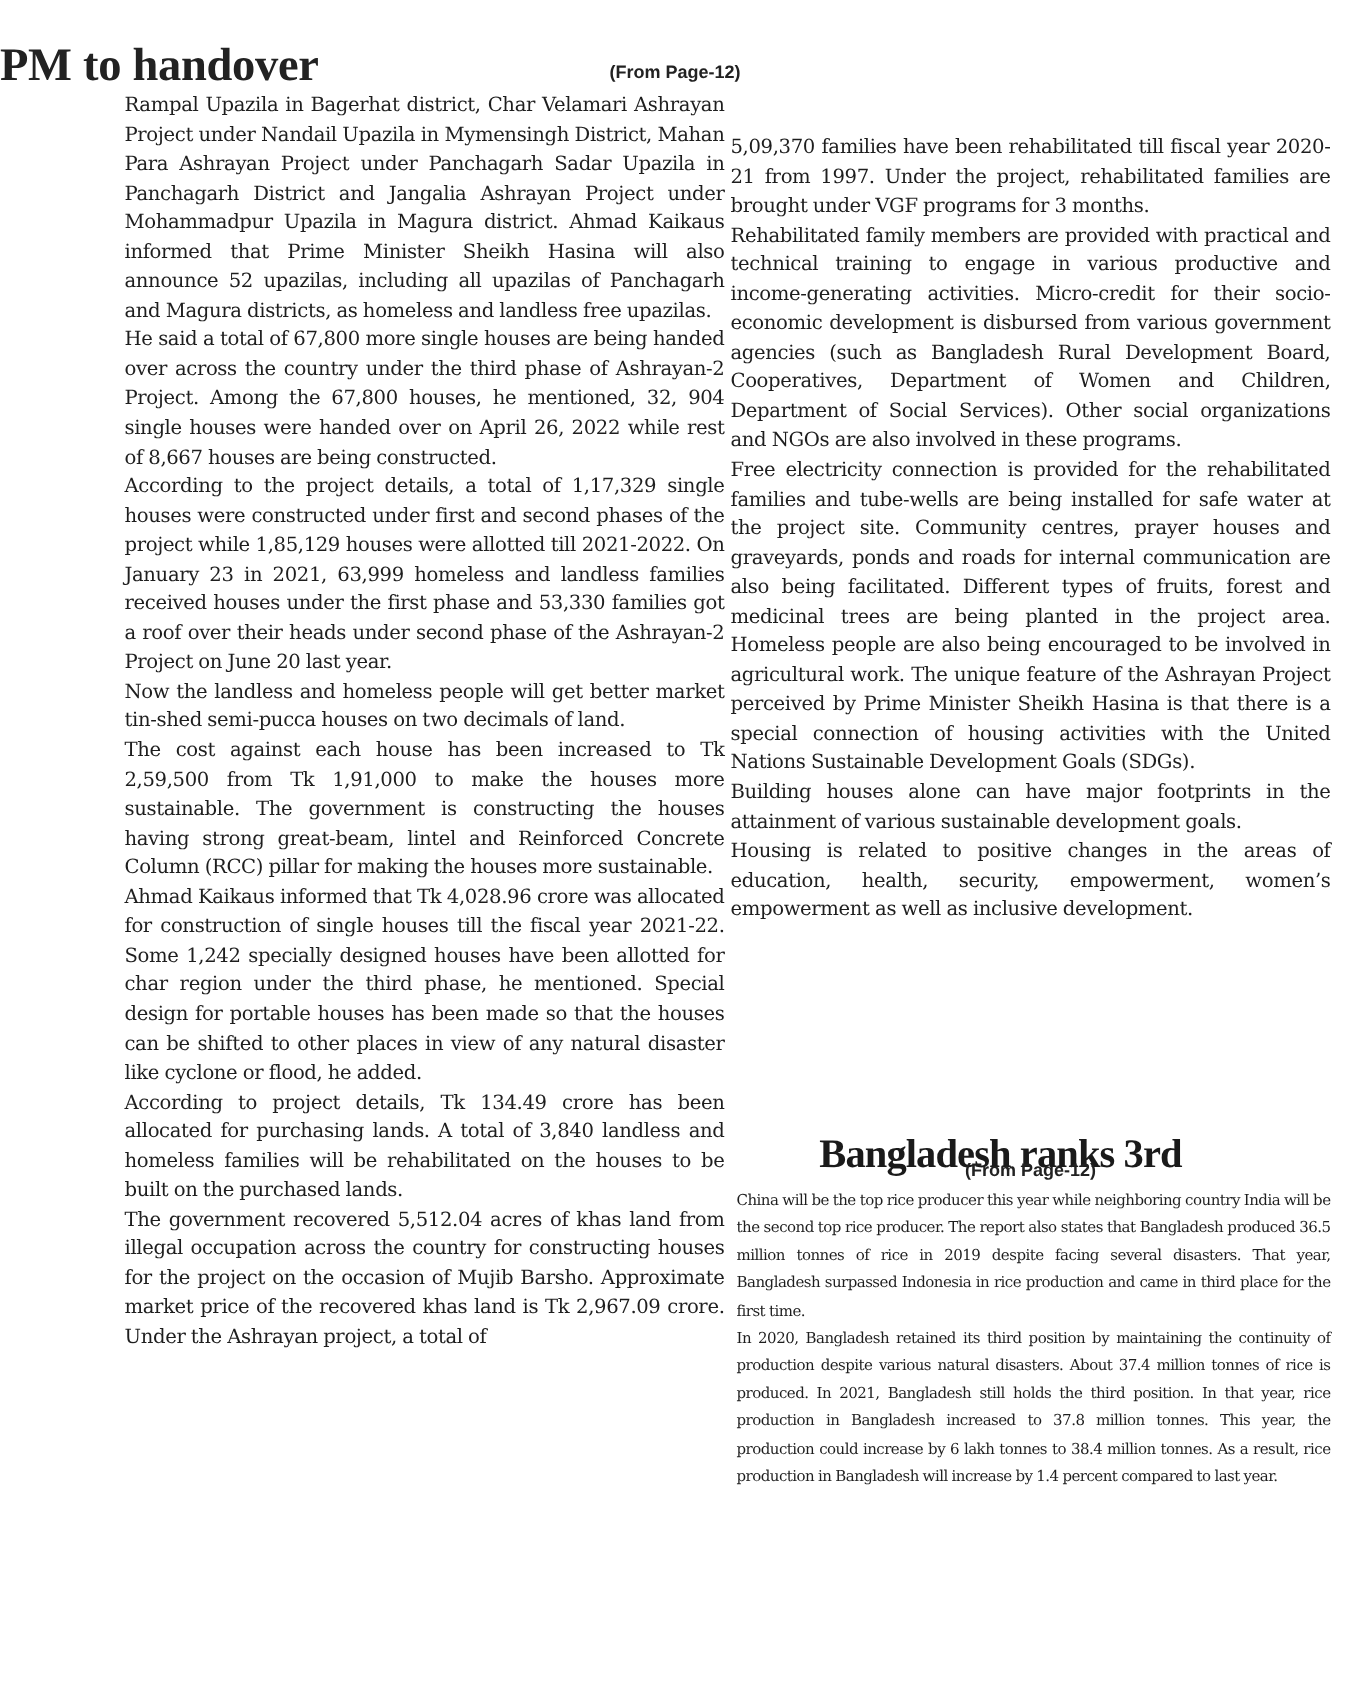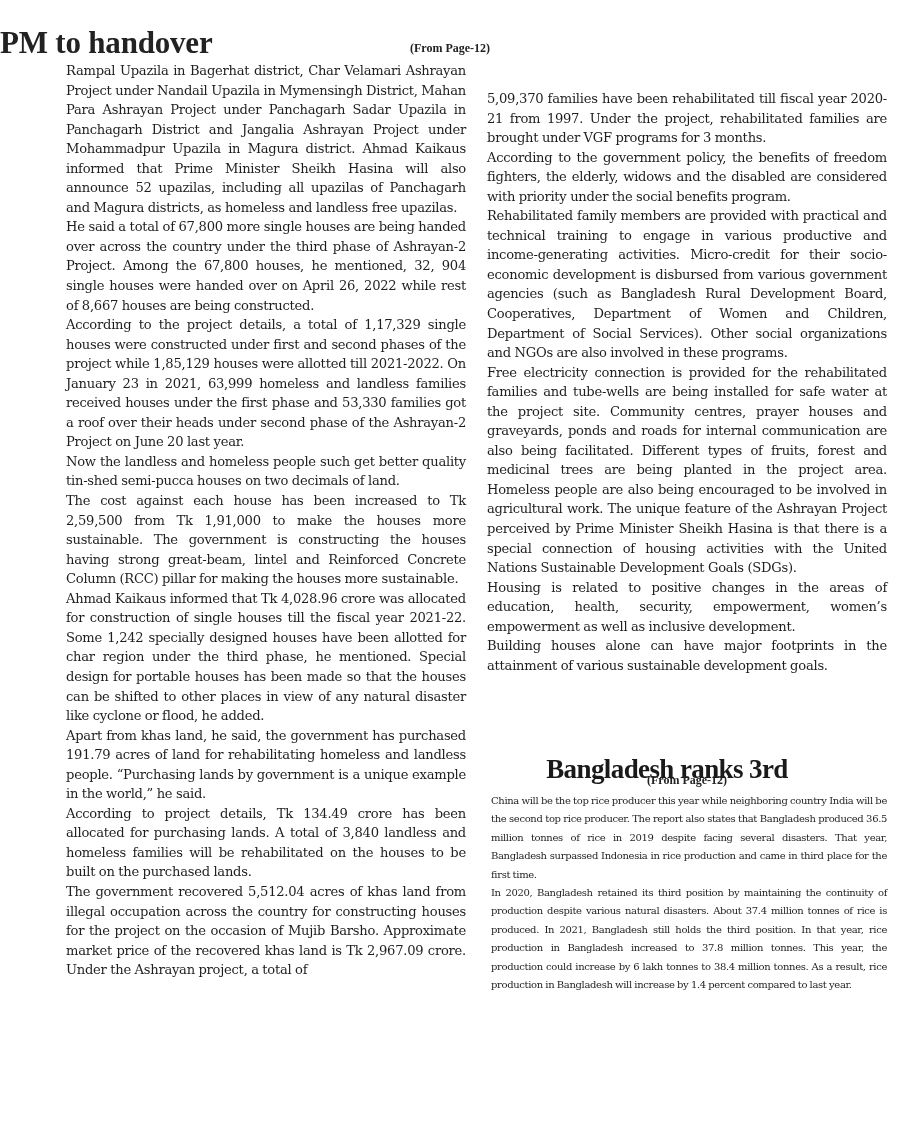--- a/index.html
+++ b/index.html
@@ -1,52 +1,50 @@
 <!DOCTYPE html>
 <html><head>
 <meta charset="utf-8">
 <style>
   html, body { margin: 0; padding: 0; background: #ffffff; }
   body { width: 900px; height: 1131px; position: relative; overflow: hidden; color: #1e1e1e; font-family: "DejaVu Serif", serif; }
   .headline-main { position: absolute; left: 0; width: 900px; top: 2px; text-align: left; font-family: "Liberation Serif", serif; font-size: 31px; color: #222; line-height: 40px; letter-spacing: -0.2px; }
-  .from-page { font-family: Liberation Serif, serif; font-weight: bold; font-size: 12px; color: #222; text-align: center; }
+  .from-page { font-family: Liberation Sans, sans-serif; font-weight: bold; font-size: 12px; color: #222; text-align: center; }
   .from-main { position: absolute; left: 0; width: 900px; top: 41px; }
   .col { position: absolute; text-align: justify; font-size: 13.1px; line-height: 19.55px; letter-spacing: -0.25px; word-spacing: -0.3px; }
   .col p { margin: 0; }
-  .col-left { left: 66px; top: 61px; width: 400px; }
+  .col-left { left: 83px; top: 61px; width: 400px; }
   .col-right { left: 487px; top: 61px; width: 400px; margin-top: 28px; }
   .headline-second { position: absolute; left: 467px; width: 400px; top: 727px; text-align: center; font-family: Liberation Serif, serif; font-weight: bold; font-size: 27px; line-height: 40px; color: #1a1a1a; letter-spacing: -0.6px; }
   .from-second { position: absolute; left: 487px; width: 400px; top: 773px; }
   .col-right2 { left: 491px; top: 792px; width: 396px; font-size: 10px; line-height: 18.4px; letter-spacing: -0.35px; }
 </style>
 </head>
 <body>
 
 <h1 class="headline-main">PM to handover</h1>
 <div class="from-page from-main">(From Page-12)</div>
 
 <div class="col col-left">
   <p>Rampal Upazila in Bagerhat district, Char Velamari Ashrayan Project under Nandail Upazila in Mymensingh District, Mahan Para Ashrayan Project under Panchagarh Sadar Upazila in Panchagarh District and Jangalia Ashrayan Project under Mohammadpur Upazila in Magura district. Ahmad Kaikaus informed that Prime Minister Sheikh Hasina will also announce 52 upazilas, including all upazilas of Panchagarh and Magura districts, as homeless and landless free upazilas.</p>
   <p>He said a total of 67,800 more single houses are being handed over across the country under the third phase of Ashrayan-2 Project. Among the 67,800 houses, he mentioned, 32, 904 single houses were handed over on April 26, 2022 while rest of 8,667 houses are being constructed.</p>
   <p>According to the project details, a total of 1,17,329 single houses were constructed under first and second phases of the project while 1,85,129 houses were allotted till 2021-2022.  On January 23 in 2021, 63,999 homeless and landless families received houses under the first phase and 53,330 families got a roof over their heads under second phase of the Ashrayan-2 Project on June 20 last year.</p>
-  <p>Now the landless and homeless people such get better quality tin-shed semi-pucca houses on two decimals of land.</p>
+  <p>Now the landless and homeless people will get better market tin-shed semi-pucca houses on two decimals of land.</p>
   <p>The cost against each house has been increased to Tk 2,59,500 from Tk 1,91,000 to make the houses more sustainable. The government is constructing the houses having strong great-beam, lintel and Reinforced Concrete Column (RCC) pillar for making the houses more sustainable.</p>
   <p>Ahmad Kaikaus informed that Tk 4,028.96 crore was allocated for construction of single houses till the fiscal year 2021-22. Some 1,242 specially designed houses have been allotted for char region under the third phase, he mentioned. Special design for portable houses has been made so that the houses can be shifted to other places in view of any natural disaster like cyclone or flood, he added.</p>
-  <p>Apart from khas land, he said, the government has purchased 191.79 acres of land for rehabilitating homeless and landless people. “Purchasing lands by government is a unique example in the world,” he said.</p>
   <p>According to project details, Tk 134.49 crore has been allocated for purchasing lands. A total of 3,840 landless and homeless families will be rehabilitated on the houses to be built on the purchased lands.</p>
   <p>The government recovered 5,512.04 acres of khas land from illegal occupation across the country for constructing houses for the project on the occasion of Mujib Barsho. Approximate market price of the recovered khas land is Tk 2,967.09 crore. Under the Ashrayan project, a total of</p>
 </div>
 
 <div class="col col-right">
   <p>5,09,370 families have been rehabilitated till fiscal year 2020-21 from 1997. Under the project, rehabilitated families are brought under VGF programs for 3 months.</p>
-  <p>According to the government policy, the benefits of freedom fighters, the elderly, widows and the disabled are considered with priority under the social benefits program.</p>
   <p>Rehabilitated family members are provided with practical and technical training to engage in various productive and income-generating activities. Micro-credit for their socio-economic development is disbursed from various government agencies (such as Bangladesh Rural Development Board, Cooperatives, Department of Women and Children, Department of Social Services). Other social organizations and NGOs are also involved in these programs.</p>
   <p>Free electricity connection is provided for the rehabilitated families and tube-wells are being installed for safe water at the project site. Community centres, prayer houses and graveyards, ponds and roads for internal communication are also being facilitated. Different types of fruits, forest and medicinal trees are being planted in the project area. Homeless people are also being encouraged to be involved in agricultural work. The unique feature of the Ashrayan Project perceived by Prime Minister Sheikh Hasina is that there is a special connection of housing activities with the United Nations Sustainable Development Goals (SDGs).</p>
+  <p>Building houses alone can have major footprints in the attainment of various sustainable development goals.</p>
   <p>Housing is related to positive changes in the areas of education, health, security, empowerment, women’s empowerment as well as inclusive development.</p>
-  <p>Building houses alone can have major footprints in the attainment of various sustainable development goals.</p>
 </div>
 
 <h2 class="headline-second">Bangladesh ranks 3rd</h2>
 <div class="from-page from-second">(From Page-12)</div>
 
 <div class="col col-right2">
   <p>China will be the top rice producer this year while neighboring country India will be the second top rice producer. The report also states that Bangladesh produced 36.5 million tonnes of rice in 2019 despite facing several disasters. That year, Bangladesh surpassed Indonesia in rice production and came in third place for the first time.</p>
   <p>In 2020, Bangladesh retained its third position by maintaining the continuity of production despite various natural disasters. About 37.4 million tonnes of rice is produced. In 2021, Bangladesh still holds the third position. In that year, rice production in Bangladesh increased to 37.8 million tonnes. This year, the production could increase by 6 lakh tonnes to 38.4 million tonnes. As a result, rice production in Bangladesh will increase by 1.4 percent compared to last year.</p>
 </div>
 

